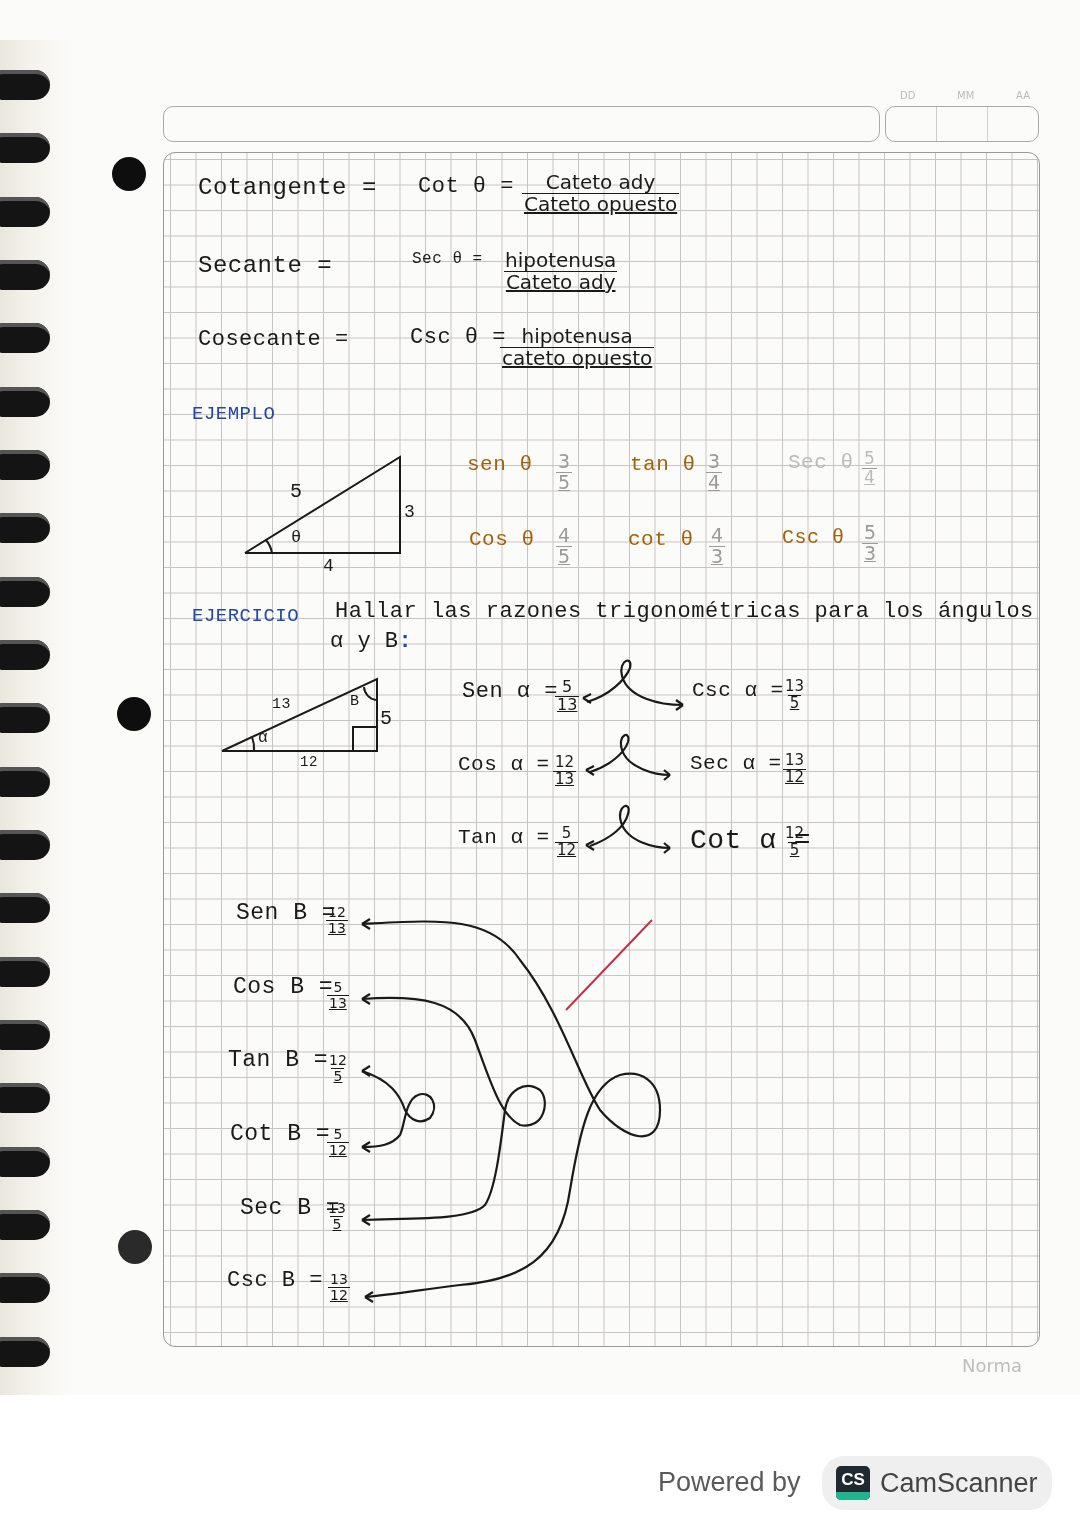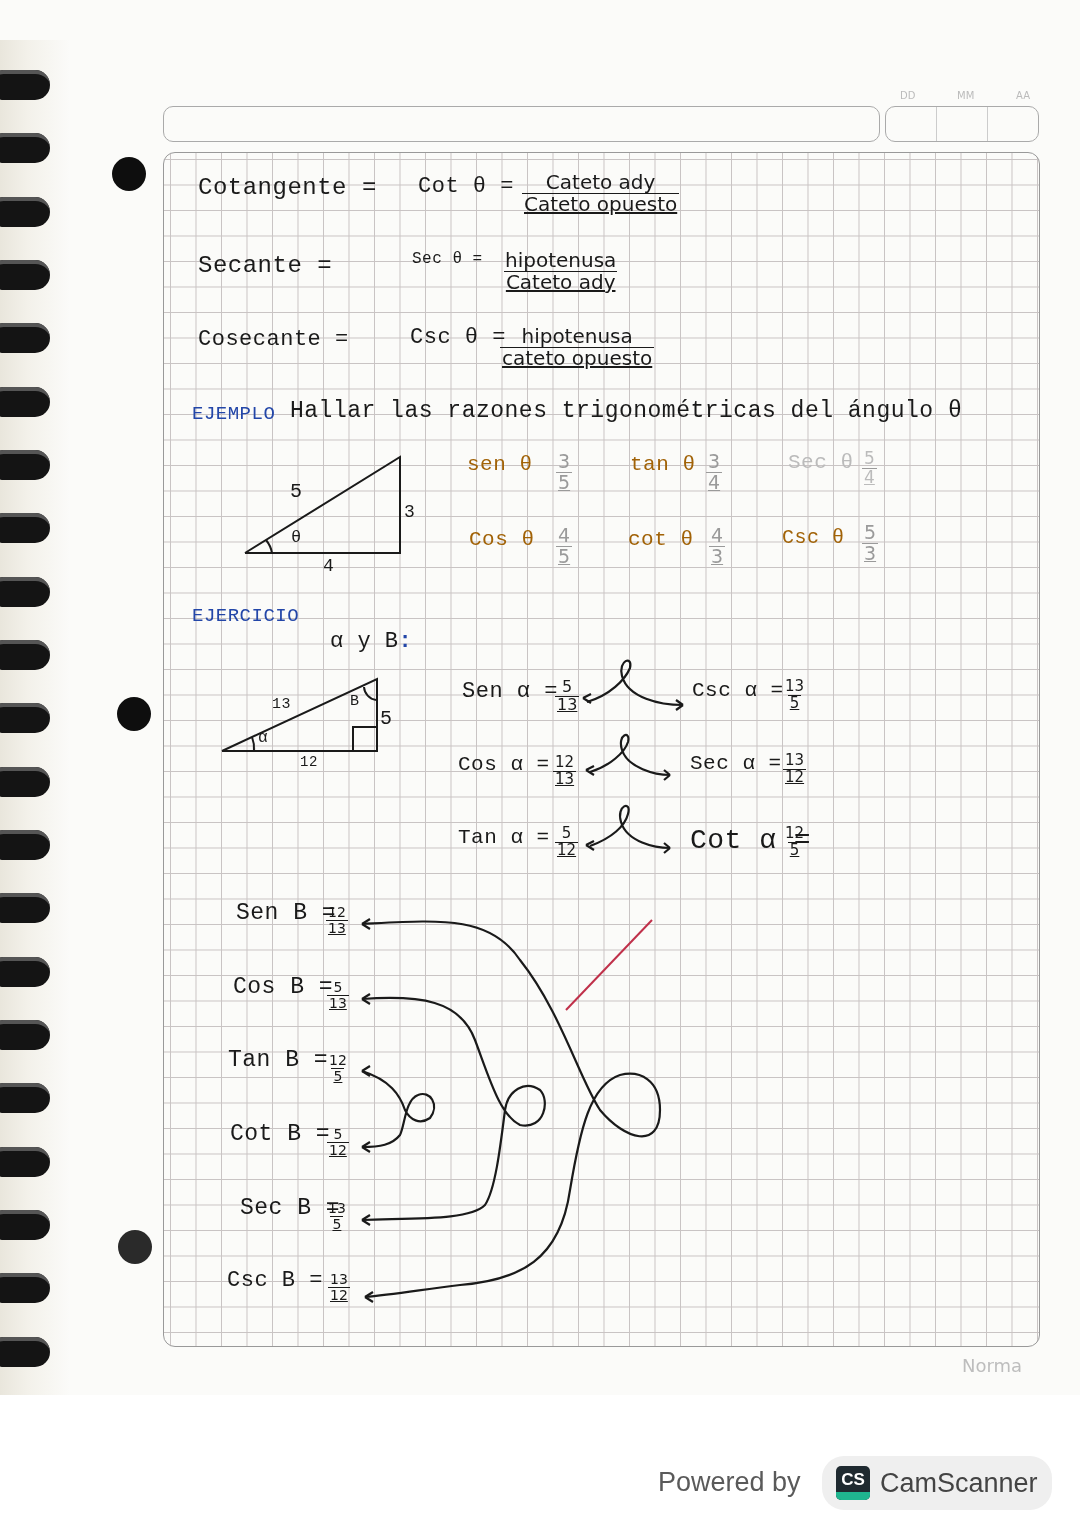--- a/index.html
+++ b/index.html
@@ -93,21 +93,20 @@
   </div>
 
   <div class="hw" style="left:198px;top:327px;font-size:22px">Cosecante =</div>
   <div class="hw" style="left:410px;top:325px;font-size:22px">Csc θ =</div>
   <div class="frac" style="left:500px;top:326px;font-size:20px">
     <span class="num">hipotenusa</span>
     <span class="den">cateto opuesto</span>
   </div>
 
   <div class="hw blue" style="left:192px;top:403px;font-size:19px">EJEMPLO</div>
-  <div class="hw" style="left:290px;top:398px;font-size:23px">Hallar las razones trigonométricas del ángulo θ</div>
 
   <svg width="1080" height="1395">
 
     <g stroke="#1a1a1a" stroke-width="2" fill="none">
       <polyline points="245,553 400,553 400,457 245,553"></polyline>
       <path d="M272,553 A28,28 0 0 0 266,540"></path>
     </g>
 
     <g stroke="#1a1a1a" stroke-width="2" fill="none">
       <polyline points="222,751 377,751 377,679 222,751"></polyline>
@@ -172,20 +171,21 @@
       <span class="num">4</span>
       <span class="den">3</span>
     </div>
   <div class="hw faint" style="left:782px;top:526px;font-size:20px">Csc θ</div>
   <div class="frac faint" style="left:862px;top:523px;font-size:19px">
       <span class="num">5</span>
       <span class="den">3</span>
     </div>
 
   <div class="hw blue" style="left:192px;top:605px;font-size:19px">EJERCICIO</div>
+  <div class="hw" style="left:335px;top:599px;font-size:22px">Hallar las razones trigonométricas para los ángulos</div>
   <div class="hw" style="left:330px;top:629px;font-size:22px"><span>α y B</span><span class="blue" style="font-weight:bold">:</span></div>
 
   <div class="hw" style="left:272px;top:696px;font-size:15px">13</div>
   <div class="hw" style="left:380px;top:707px;font-size:20px">5</div>
   <div class="hw" style="left:300px;top:754px;font-size:14px">12</div>
   <div class="hw" style="left:258px;top:729px;font-size:16px">α</div>
   <div class="hw" style="left:350px;top:693px;font-size:15px">B</div>
 
   <div class="hw" style="left:462px;top:679px;font-size:22px">Sen α =</div>
   <div class="frac" style="left:555px;top:679px;font-size:16px">

